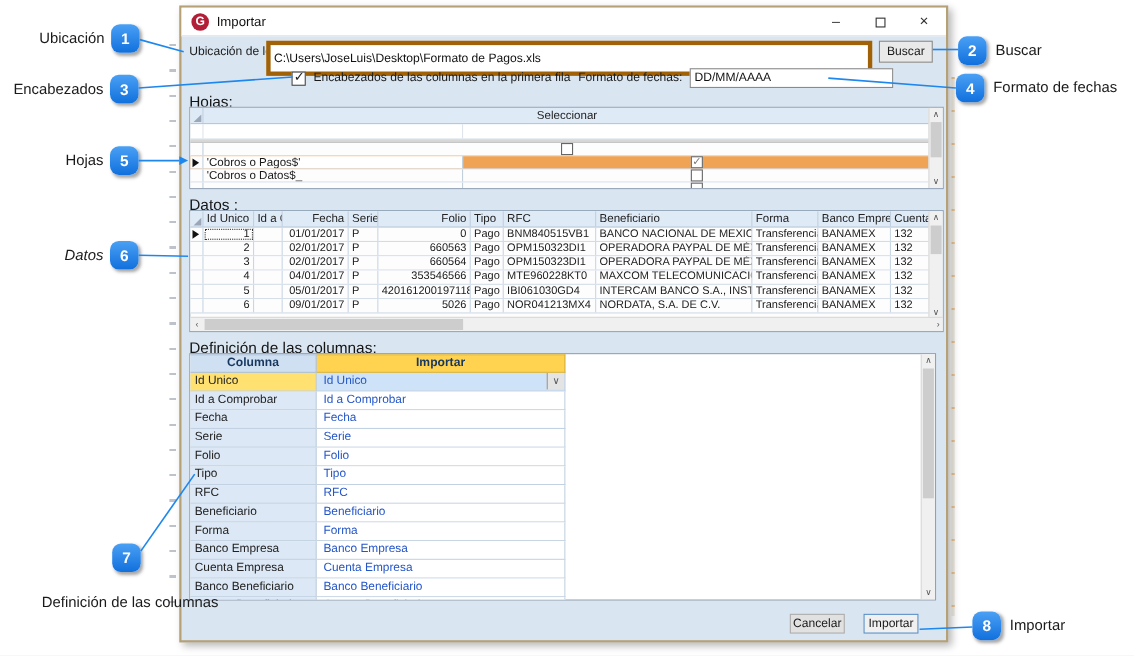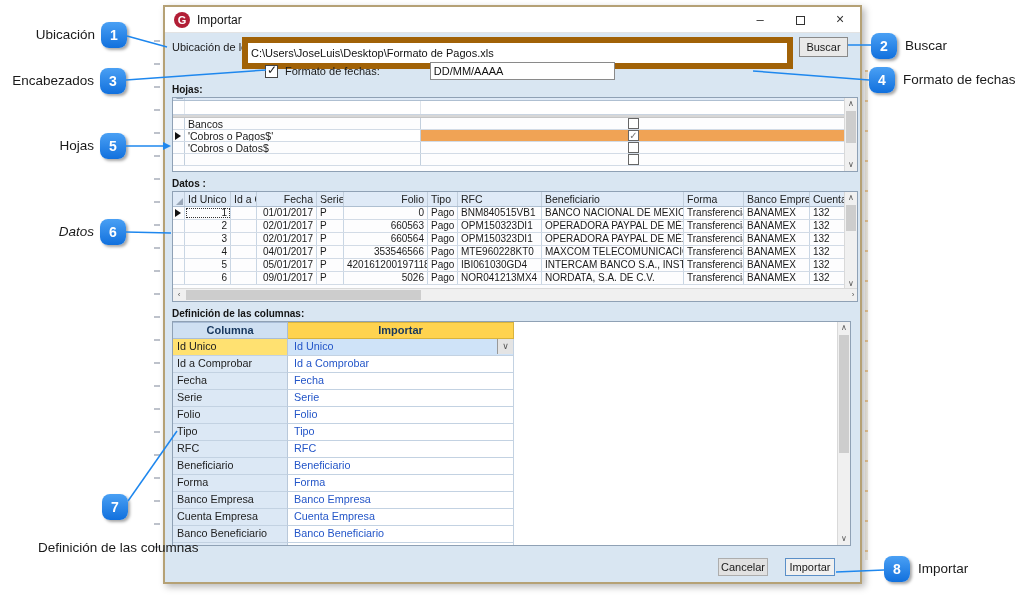--- a/index.html
+++ b/index.html
@@ -22,32 +22,32 @@
   .winbtn { position:absolute; top:0; width:34px; height:25px; text-align:center; line-height:25px; font-size:13px; color:#333; cursor:default; }
   .winbtn.min { left:578px; }
   .winbtn.max { left:618px; }
   .winbtn.close { left:658px; font-size:14px; }
   .maxglyph { display:inline-block; width:9px; height:9px; border:1px solid #333; vertical-align:middle; }
 
   .dlgbody { position:absolute; left:0; top:26px; width:695px; height:549px; font-size:11px; color:#1a1a1a; }
   .lbl { font-size:11px; color:#1a1a1a; white-space:nowrap; }
 
   .loc-label { position:absolute; left:7px; top:8px; }
-  .loc-input { position:absolute; left:77px; top:4px; width:551px; height:32px; border:6px solid #a16207; background:#fff;
+  .loc-input { position:absolute; left:77px; top:4px; width:551px; height:32px; border:4px solid #a16207; background:#fff;
     font-family:"Liberation Sans",sans-serif; font-size:11px; padding:0 3px; color:#111; }
   .btn { font-family:"Liberation Sans",sans-serif; font-size:11px; color:#1a1a1a; background:#e9e9e9; border:1px solid #8a8a8a; }
   .buscar { position:absolute; left:634px; top:4px; width:49px; height:20px; }
 
   .opt-row { position:absolute; left:100px; top:29px; height:18px; display:flex; align-items:center; gap:7px; white-space:nowrap; }
   .checkbox { display:inline-block; width:13px; height:13px; border:1px solid #444; background:#fff; position:relative; }
   .checkbox .chk { position:absolute; left:1px; top:-3px; font-size:12px; color:#222; }
   .opt-row .date-input { width:185px; height:18px; border:1px solid #8a8a8a; background:#fff;
-    font-family:"Liberation Sans",sans-serif; font-size:11px; padding:0 3px; color:#111;margin-left:43px; }
-
-  .section-lbl { position:absolute; left:7px; font-weight:bold; font-size:10px; color:#141414; }
+    font-family:"Liberation Sans",sans-serif; font-size:11px; padding:0 3px; color:#111; }
+
+  .section-lbl { position:absolute; left:7px; font-weight:normal; font-size:14px; color:#141414; }
   .hojas-lbl { top:51px; }
   .datos-lbl { top:145px; }
   .def-lbl { top:275px; }
 
   
   .grid { position:absolute; background:#fdfdfe; border:1px solid #8fa1b5; overflow:hidden; }
   .gridhead { display:flex; background:#dfeaf7; border-bottom:1px solid #aebfd1; }
   .ghcell { border-right:1px solid #c2cfdd; padding:1px 3px; font-size:10.5px; color:#222; white-space:nowrap; overflow:hidden; }
   .corner { width:12px; flex:none; position:relative; }
   .corner .tri { position:absolute; right:1px; bottom:1px; width:0; height:0;
@@ -153,42 +153,43 @@
     <div class="dlgbody">
 
       <span class="lbl loc-label">Ubicación de los datos</span>
       <input class="loc-input" value="C:\Users\JoseLuis\Desktop\Formato de Pagos.xls" style="">
       <button class="btn buscar">Buscar</button>
 
       <div class="opt-row">
         <span class="checkbox">
             <span class="chk">✓</span>
           </span>
+        <span class="lbl">Encabezados de las columnas en la primera fila</span>
         <span class="lbl">Formato de fechas:</span>
         <input class="date-input" value="DD/MM/AAAA" style="">
       </div>
 
       <div class="section-lbl hojas-lbl">Hojas:</div>
       <div class="grid hojas-table">
         <div class="hojas-inner">
           <div class="gridhead">
             <div class="ghcell corner">
                 <span class="tri"></span>
               </div>
+            <div class="ghcell" style="flex:1; text-align:center; border-right:none;">Seleccionar</div>
           </div>
           <div class="filterrow">
             <div class="f1"></div>
             <div class="f2"></div>
             <div class="f3"></div>
           </div>
           <div class="groupgap"></div>
           <div id="hojas-rows">
               <div class="hrow">
                 <span class="selcell"></span>
-                <span class="namecell">Bancos</span>
                 <span class="chkcell">
                   <span class="gridcheck"></span>
                 </span>
               </div>
               <div class="hrow sel">
                 <span class="selcell"><span class="marker"></span></span>
                 <span class="namecell">'Cobros o Pagos$'</span>
                 <span class="chkcell">
                   <span class="gridcheck on">✓</span>
                 </span>

